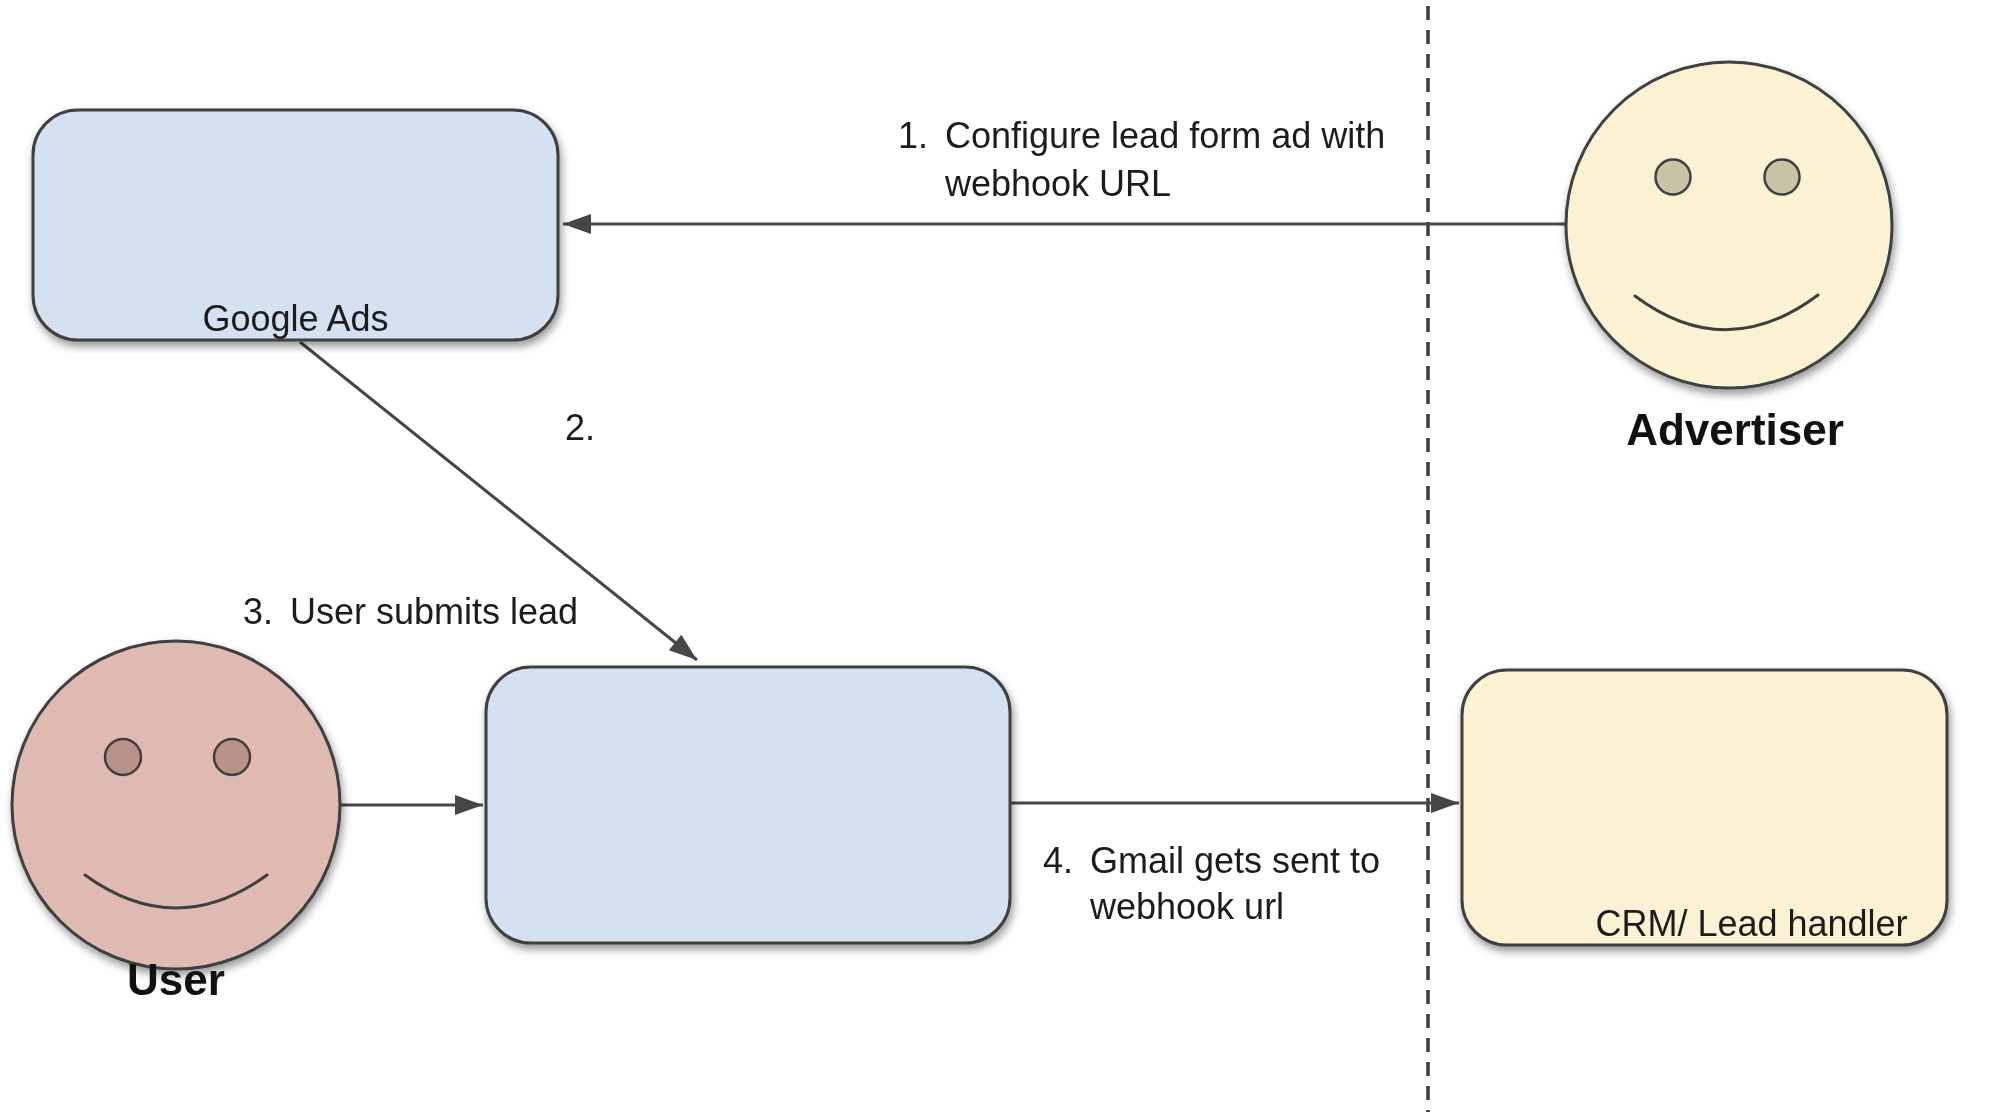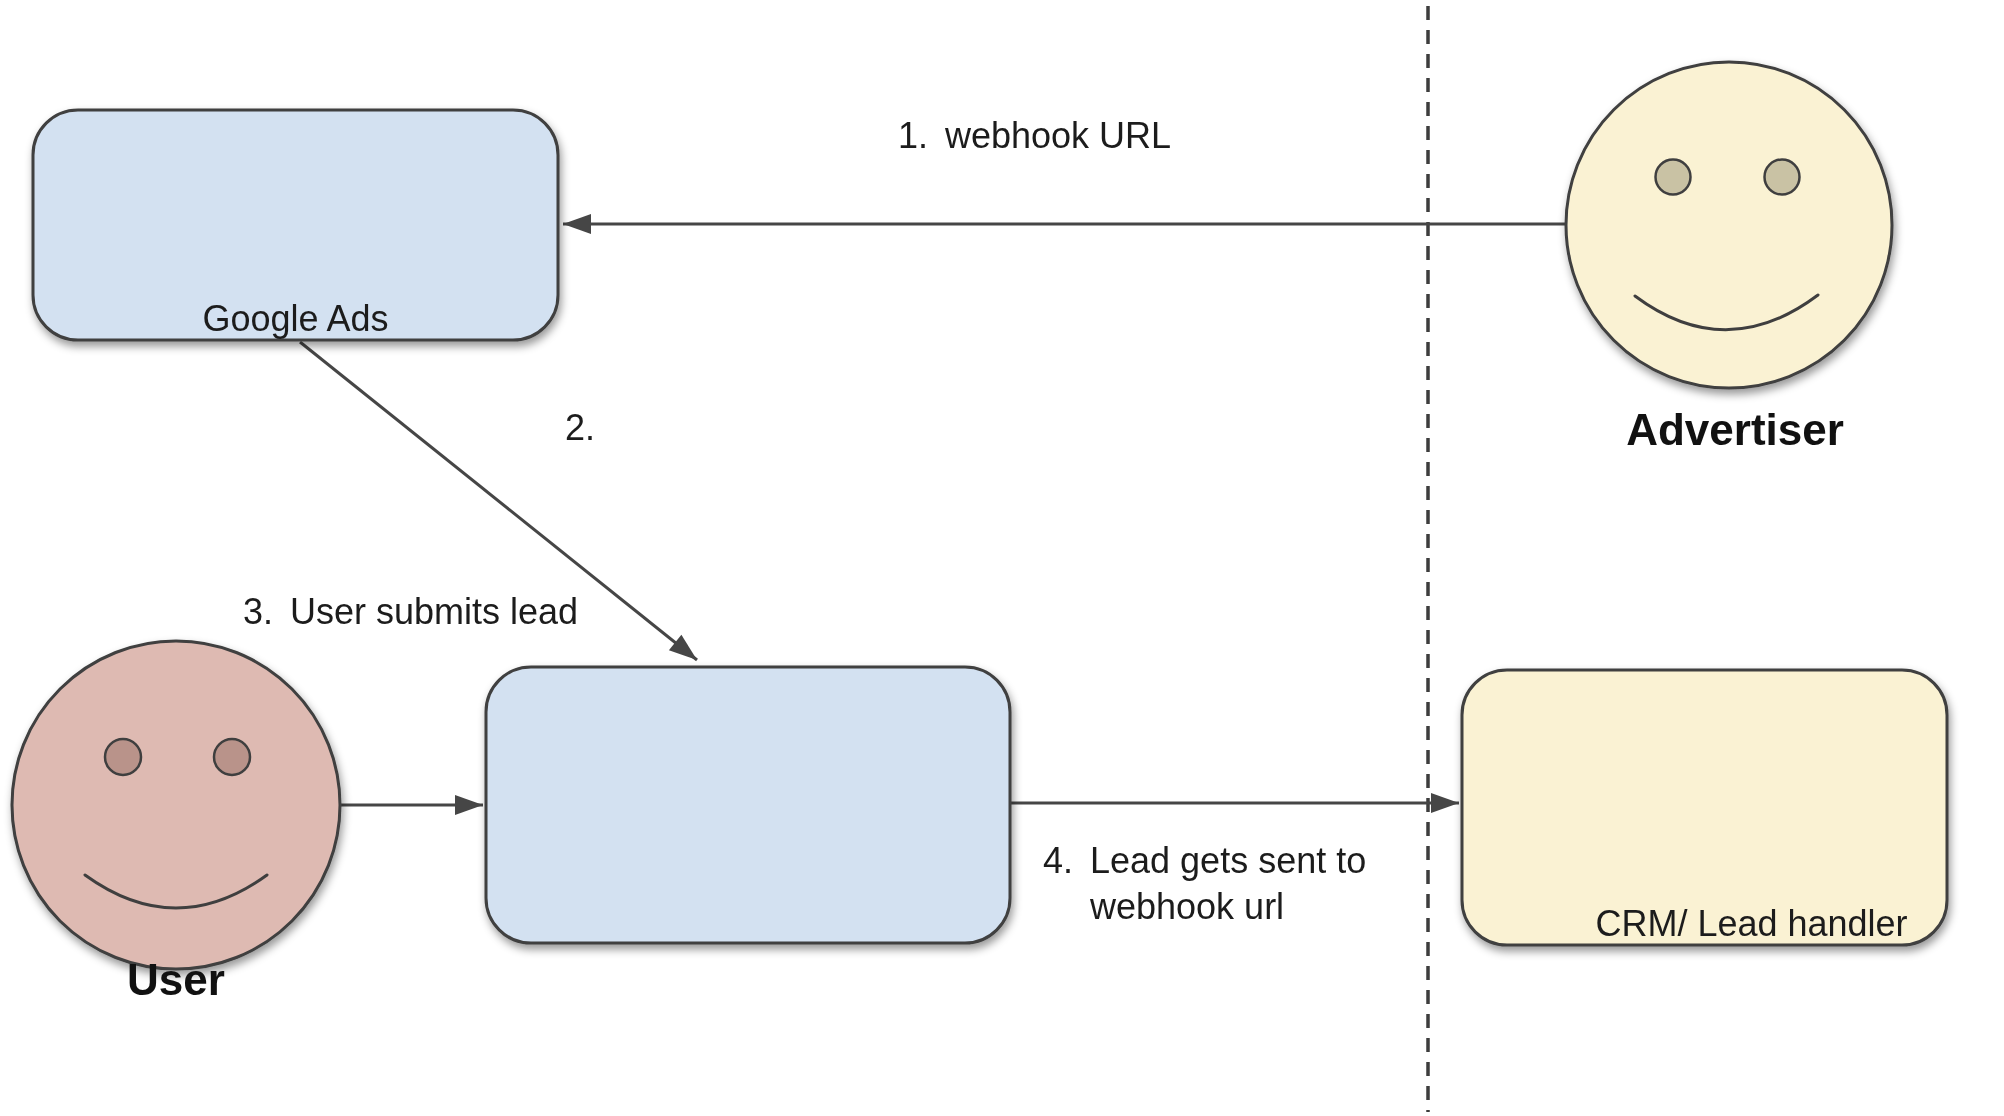--- a/index.html
+++ b/index.html
@@ -109,34 +109,35 @@
     <span>CRM/ Lead handler</span>
   </div>
 
   <div class="actor-label" style="left:1735px; top:430px;">Advertiser</div>
 
   <div class="actor-label" style="left:176px; top:980px;">User</div>
 
   <div class="step lh48" style="left:898px; top:112px;">
     <span class="num">1.</span>
     <div class="lines">
+      <div>Configure lead form ad with</div>
       <div>webhook URL</div>
     </div>
   </div>
 
   <div class="step lh42" style="left:565px; top:407px;">
     <span class="num">2.</span>
   </div>
 
   <div class="step lh42" style="left:243px; top:591px;">
     <span class="num">3.</span>
     <div>User submits lead</div>
   </div>
 
   <div class="step lh46" style="left:1043px; top:838px;">
     <span class="num">4.</span>
     <div class="lines">
-      <div>Lead gets sent to</div>
+      <div>Gmail gets sent to</div>
       <div>webhook url</div>
     </div>
   </div>
 
 </div>
 
 </body></html>

